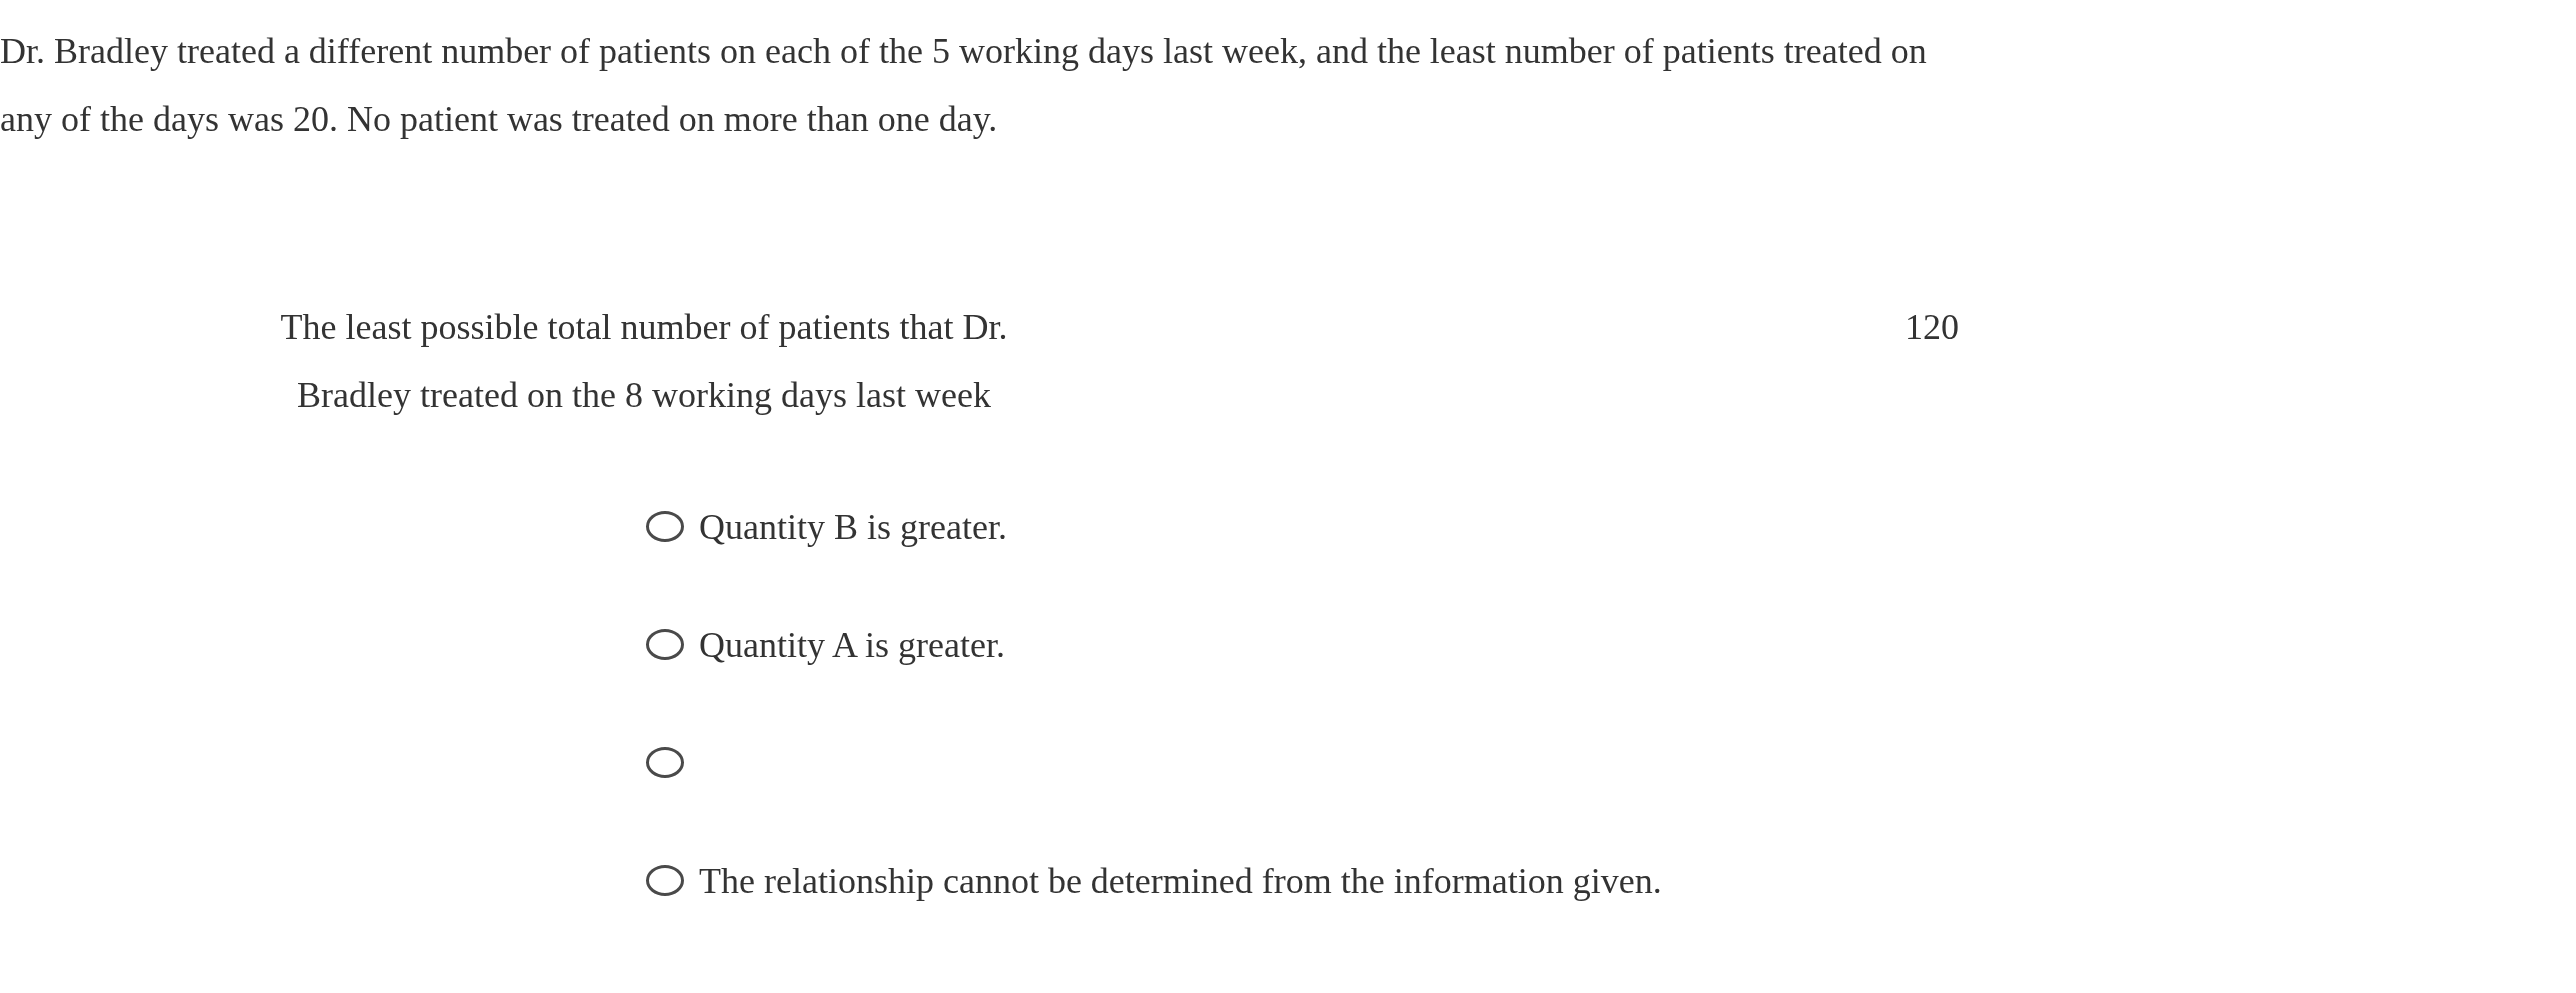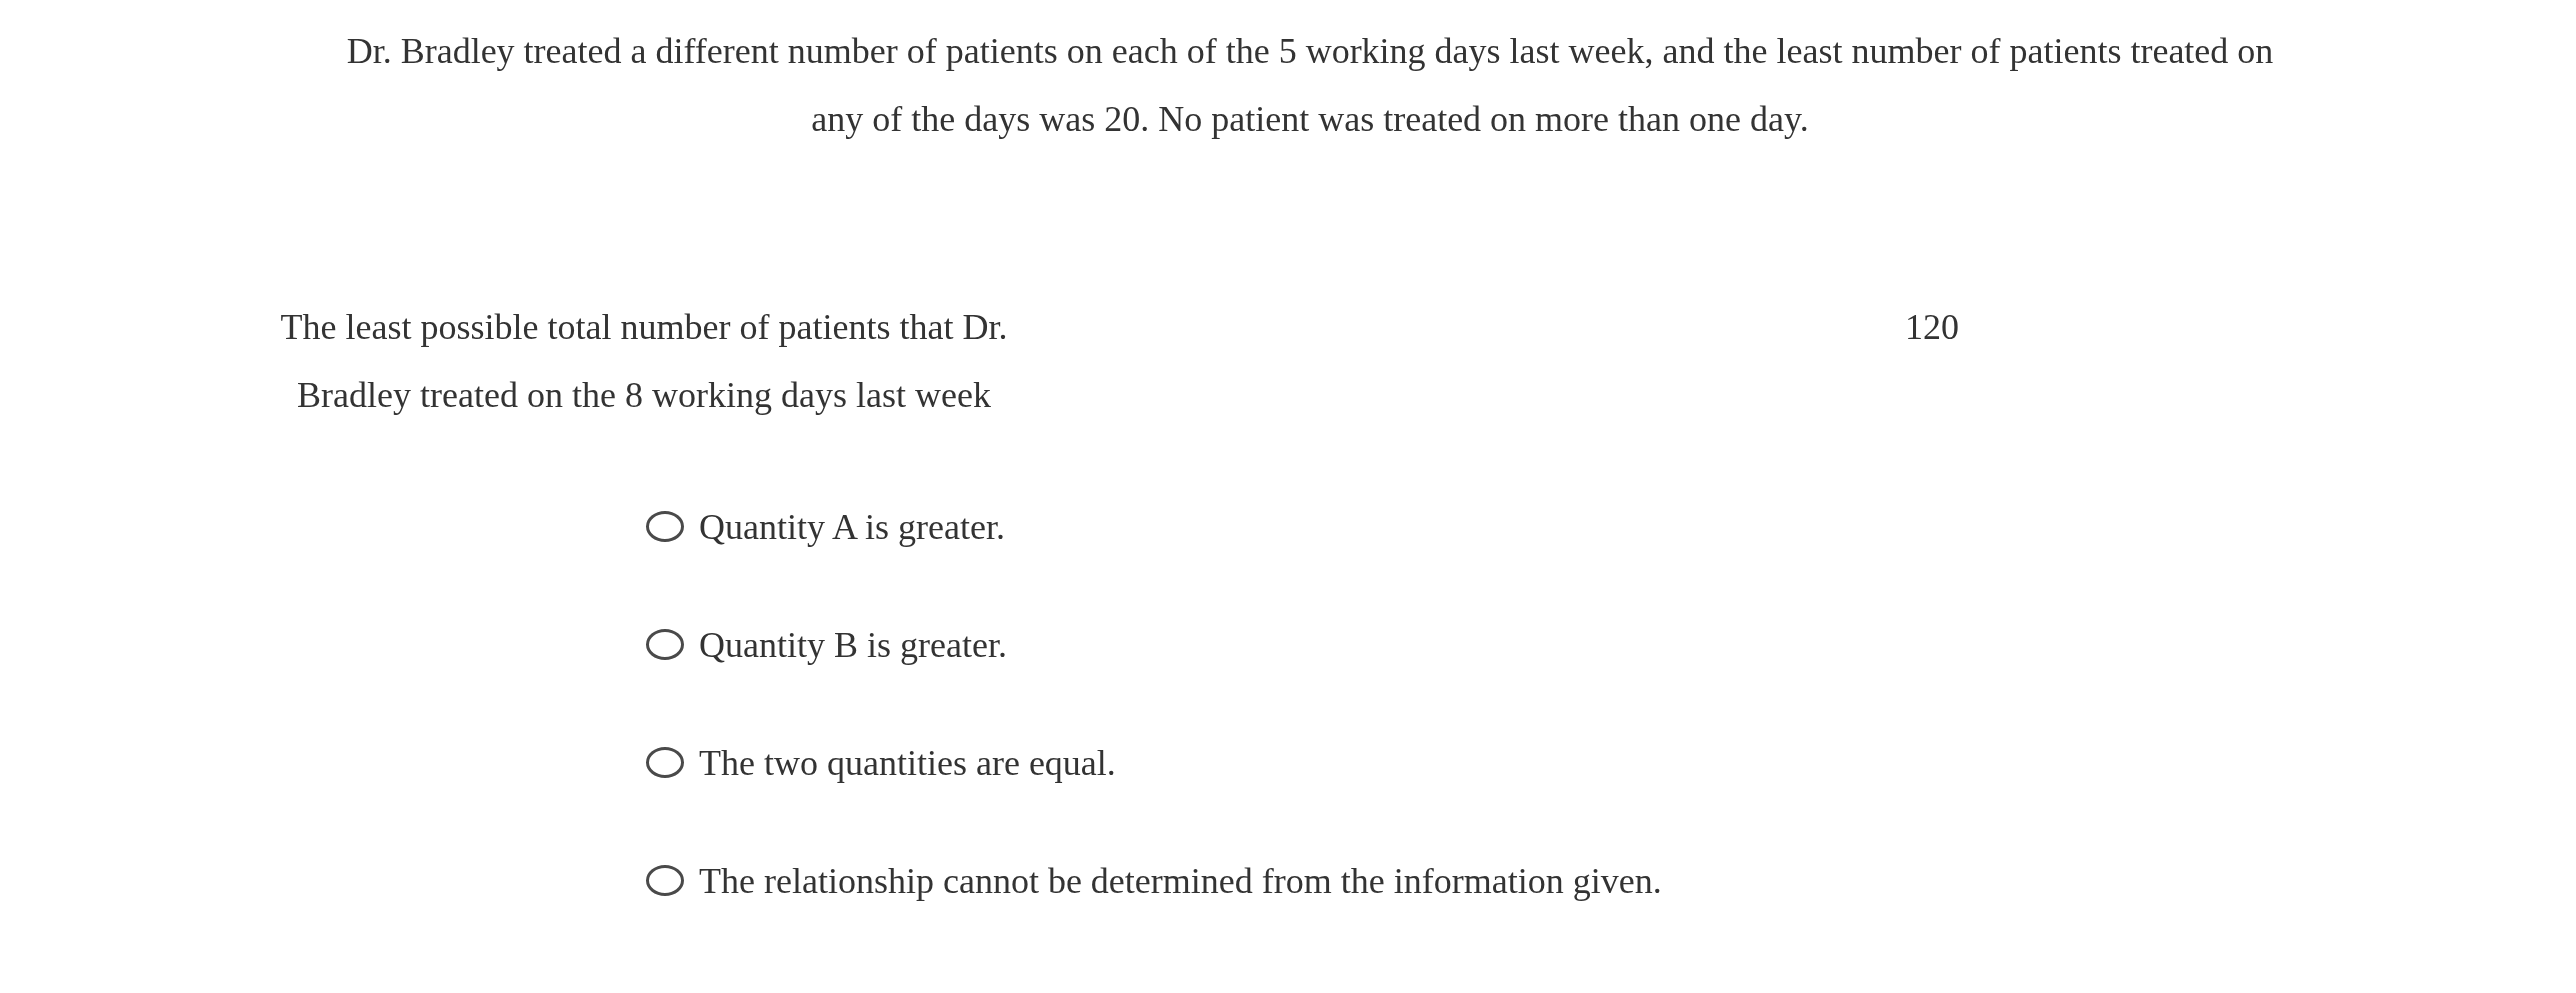--- a/index.html
+++ b/index.html
@@ -16,23 +16,22 @@
     height: 993px;
     font-family: "Liberation Serif", "DejaVu Serif", serif;
     color: var(--text-color);
     font-size: 36px;
     overflow: hidden;
   }
 
   
   .problem {
     padding-top: 16.5px;
-    text-align: center;
+    text-align: left;
     line-height: 68px;
-    padding-left: 44px;
   }
 
   
   .comparison {
     display: flex;
     margin-top: 140px;
     line-height: 68px;
   }
   .q-col {
     width: 50%;
@@ -90,28 +89,27 @@
     <div>Bradley treated on the 8 working days last week</div>
   </div>
   <div class="q-col">
     <div>120</div>
   </div>
 </div>
 
 <div class="options">
   <div class="option-row">
     <span class="radio-oval"></span>
+    <span class="option-label">Quantity B is greater.</span>
+  </div>
+  <div class="option-row">
+    <span class="radio-oval"></span>
     <span class="option-label">Quantity A is greater.</span>
   </div>
   <div class="option-row">
     <span class="radio-oval"></span>
-    <span class="option-label">Quantity B is greater.</span>
-  </div>
-  <div class="option-row">
-    <span class="radio-oval"></span>
-    <span class="option-label">The two quantities are equal.</span>
   </div>
   <div class="option-row">
     <span class="radio-oval"></span>
     <span class="option-label">The relationship cannot be determined from the information given.</span>
   </div>
 </div>
 
 
 </body></html>

